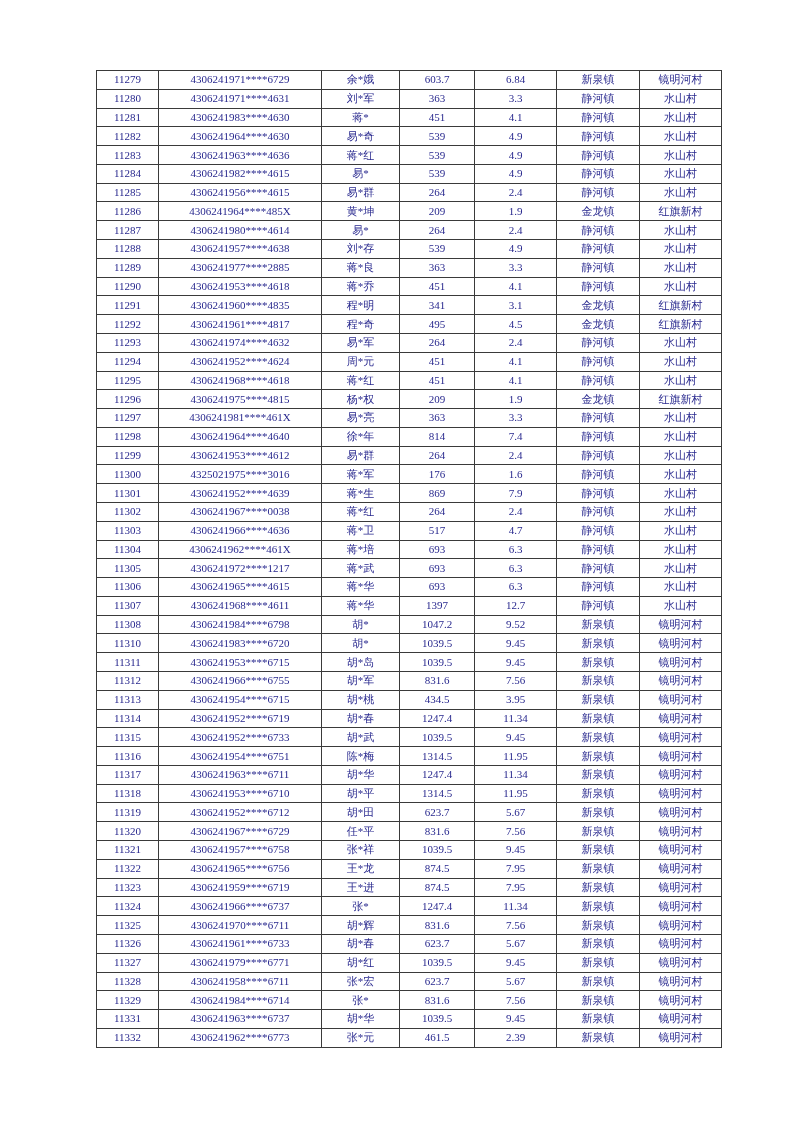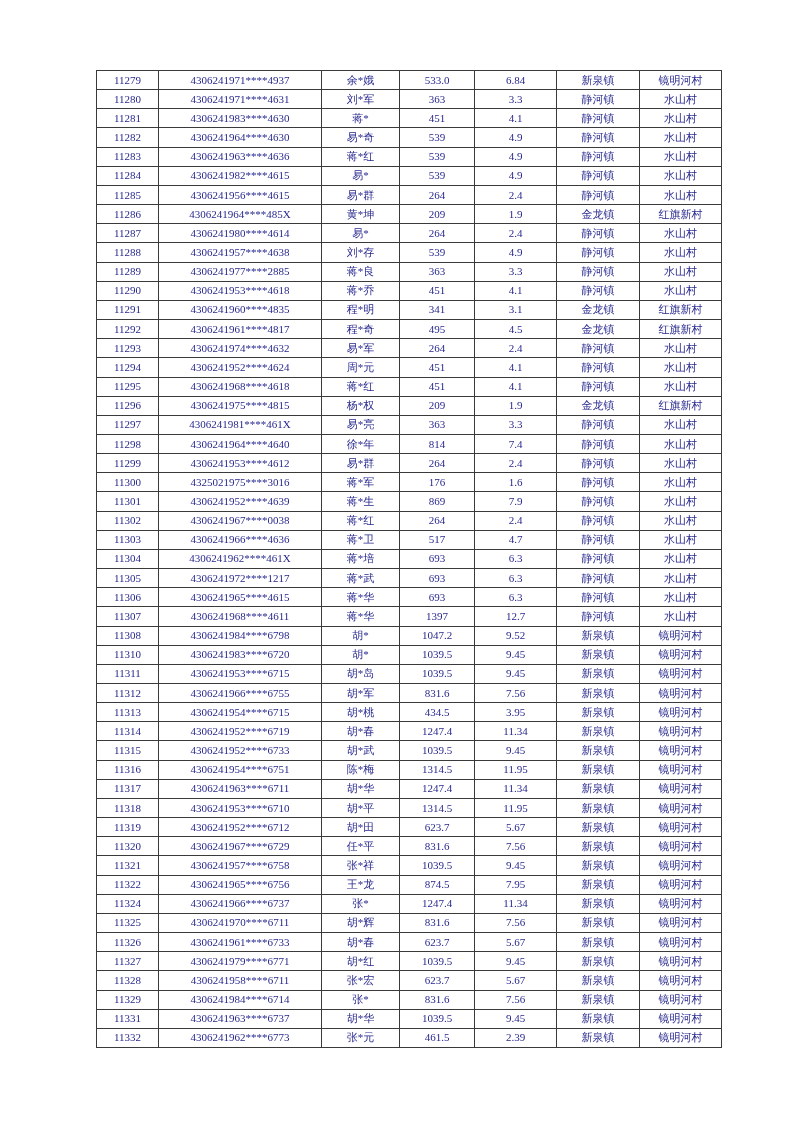--- a/index.html
+++ b/index.html
@@ -56,23 +56,23 @@
       <col class="c-id">
       <col class="c-name">
       <col class="c-amount">
       <col class="c-rate">
       <col class="c-town">
       <col class="c-village">
     </colgroup>
     <tbody id="table-body">
         <tr>
           <td>11279</td>
-          <td>4306241971****4937</td>
+          <td>4306241971****6729</td>
           <td>余*娥</td>
-          <td>533.0</td>
+          <td>603.7</td>
           <td>6.84</td>
           <td>新泉镇</td>
           <td>镜明河村</td>
         </tr>
         <tr>
           <td>11280</td>
           <td>4306241971****4631</td>
           <td>刘*军</td>
           <td>363</td>
           <td>3.3</td>
@@ -442,20 +442,29 @@
         <tr>
           <td>11322</td>
           <td>4306241965****6756</td>
           <td>王*龙</td>
           <td>874.5</td>
           <td>7.95</td>
           <td>新泉镇</td>
           <td>镜明河村</td>
         </tr>
         <tr>
+          <td>11323</td>
+          <td>4306241959****6719</td>
+          <td>王*进</td>
+          <td>874.5</td>
+          <td>7.95</td>
+          <td>新泉镇</td>
+          <td>镜明河村</td>
+        </tr>
+        <tr>
           <td>11324</td>
           <td>4306241966****6737</td>
           <td>张*</td>
           <td>1247.4</td>
           <td>11.34</td>
           <td>新泉镇</td>
           <td>镜明河村</td>
         </tr>
         <tr>
           <td>11325</td>

